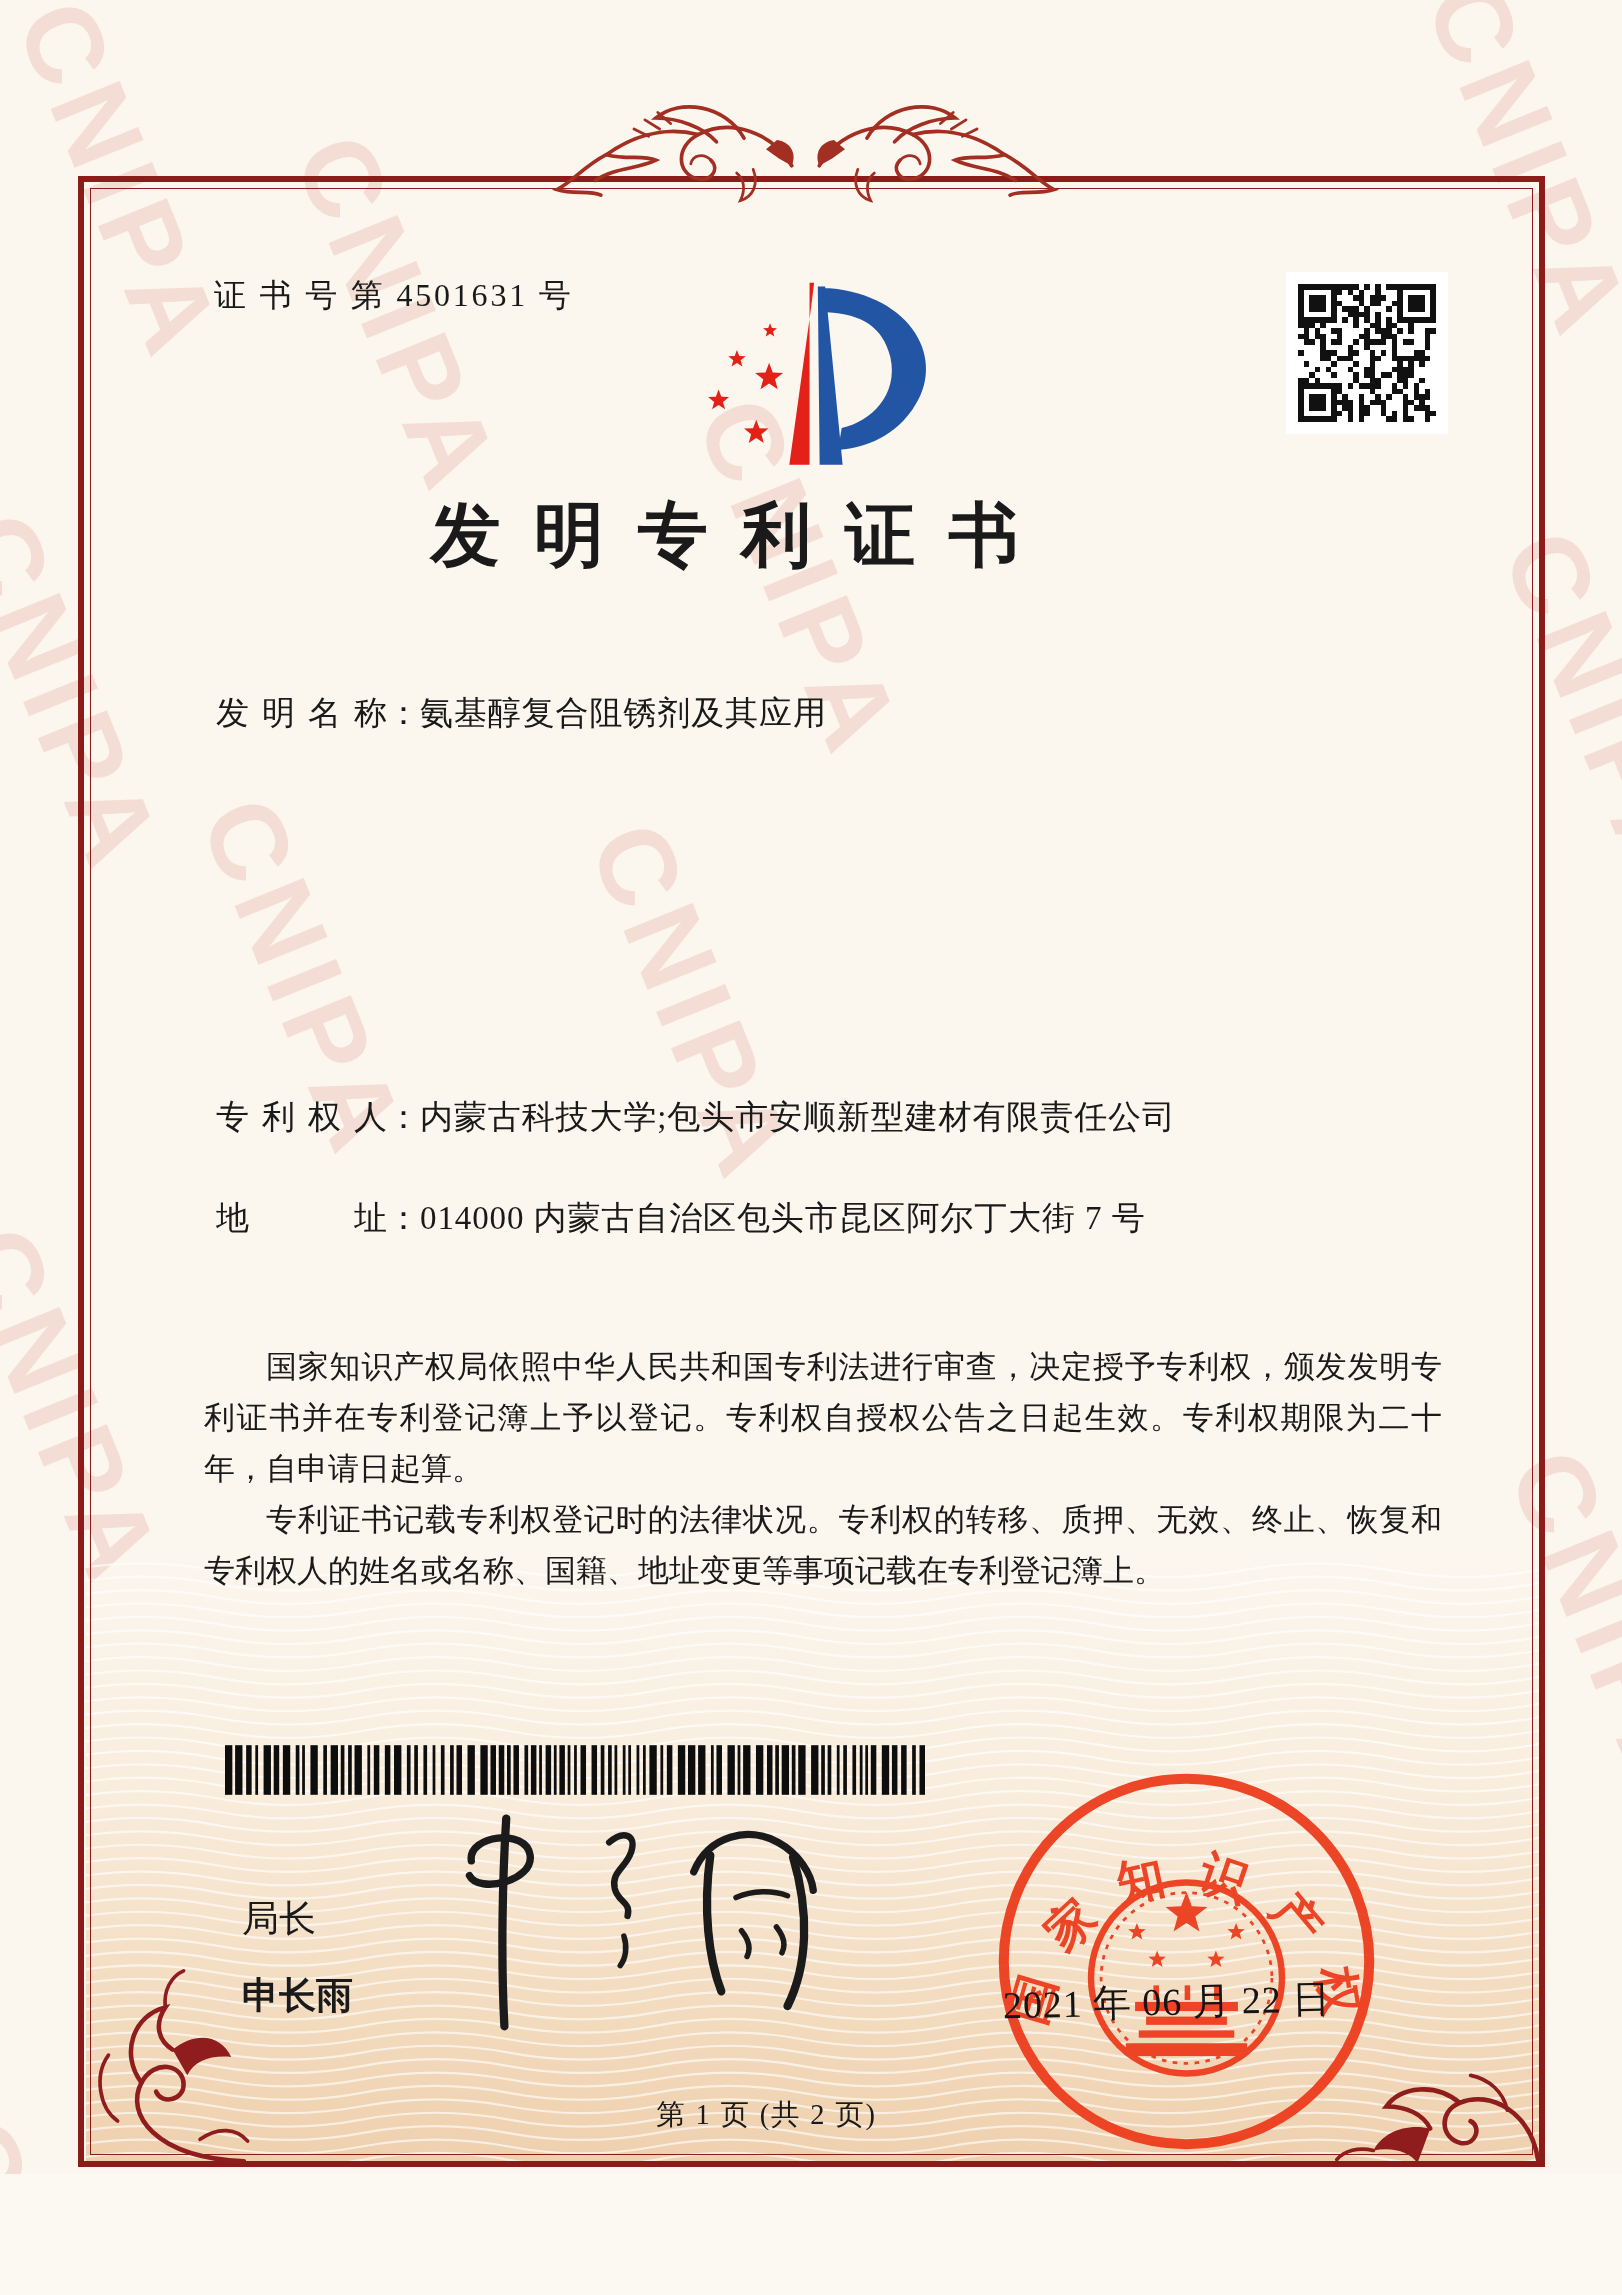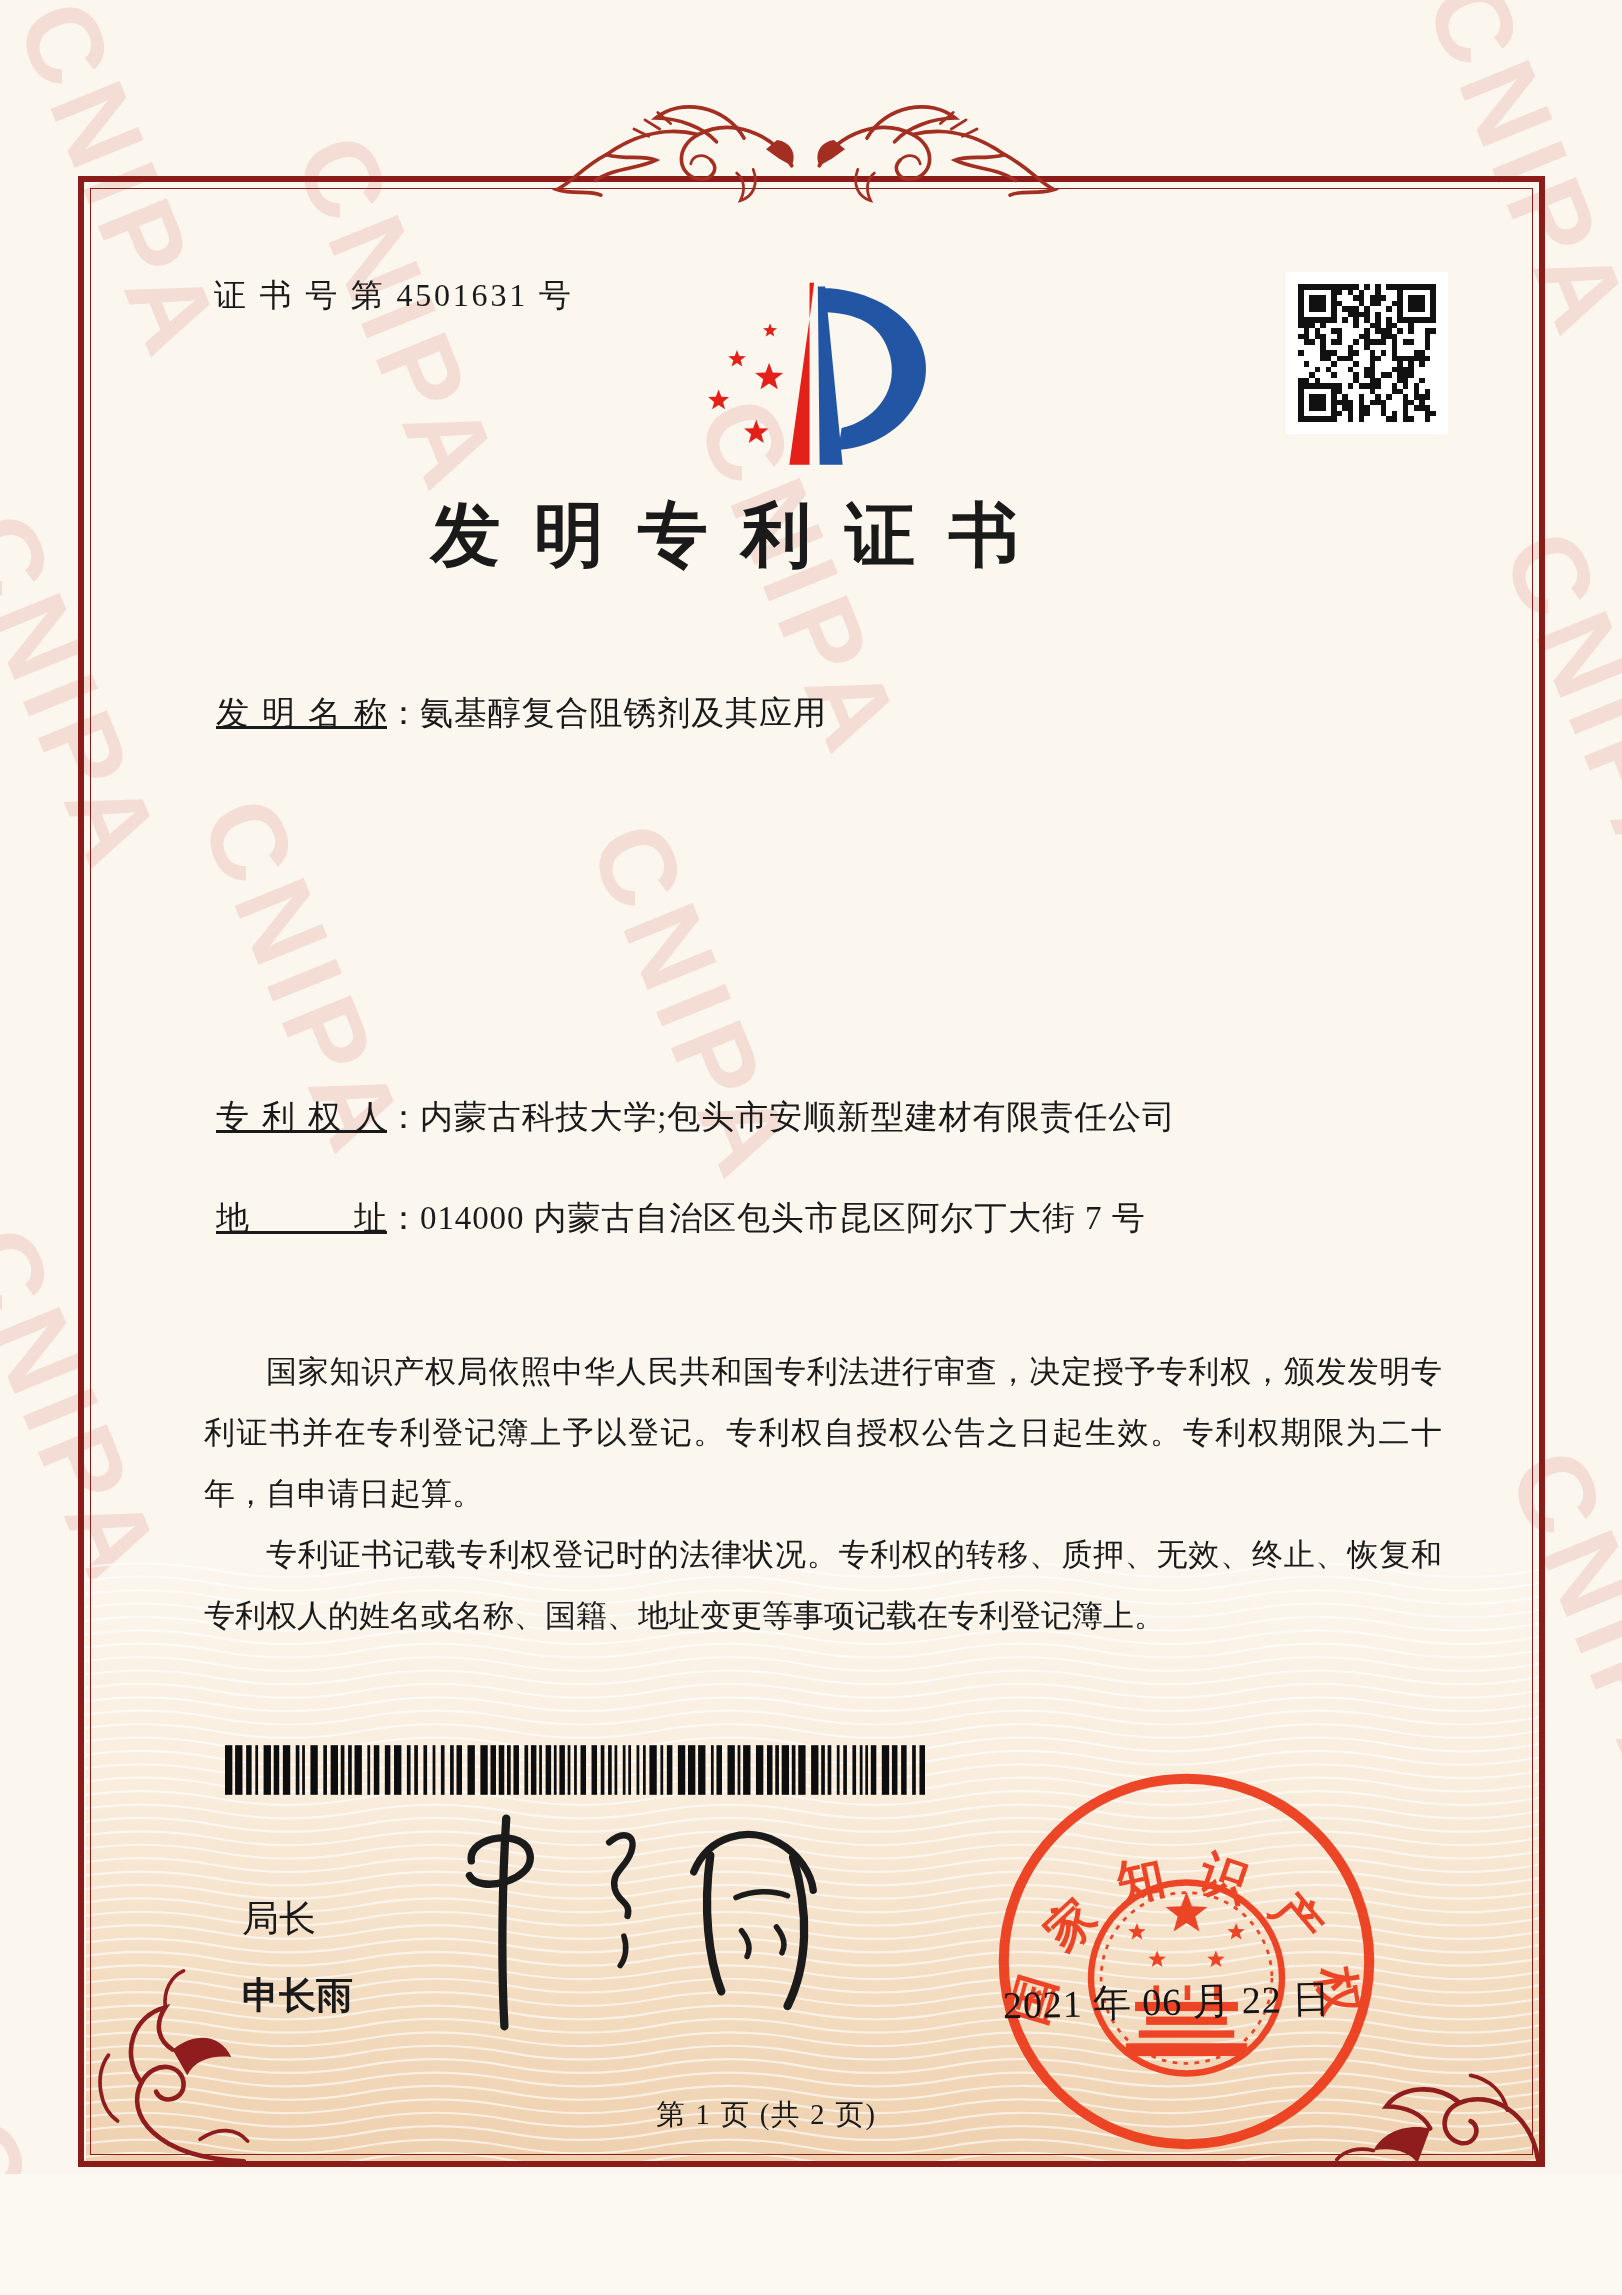--- a/index.html
+++ b/index.html
@@ -20,27 +20,27 @@
   .wave-zone svg{position:absolute;left:0;top:0;}
   
   .cert-no{position:absolute;left:214px;top:274px;font-size:32px;letter-spacing:2.8px;}
   .logo{position:absolute;left:680px;top:246px;width:294px;height:239px;}
   .qr{position:absolute;left:1286px;top:272px;width:162px;height:162px;background:#ffffff;
       display:flex;align-items:center;justify-content:center;}
   .title{position:absolute;left:0;top:489px;width:1449px;text-align:center;font-size:70px;
       font-weight:700;letter-spacing:0.48em;text-indent:0.48em;}
   
   .frow{position:absolute;left:216px;font-size:33px;white-space:nowrap;}
-  .flabel{display:inline-block;width:171px;text-align:justify;text-align-last:justify;vertical-align:bottom;text-decoration:underline;}
+  .flabel{display:inline-block;width:171px;text-align:justify;text-align-last:justify;vertical-align:bottom;}
   .colon{display:inline-block;}
   .fvalue{letter-spacing:0.9px;}
   .fpair2{position:absolute;left:595px;top:0;white-space:nowrap;}
   
   .body-text{position:absolute;left:204px;top:1341px;width:1238px;font-size:31px;
-      line-height:61px;text-align:justify;}
+      line-height:51px;text-align:justify;}
   .body-text p{margin:0;text-indent:2em;}
   
   .barcode{position:absolute;left:225px;top:1745px;width:700px;height:50px;}
   
   .sig-title{position:absolute;left:242px;top:1894px;font-size:37px;
       font-family:"Liberation Sans","DejaVu Sans",sans-serif;font-weight:400;}
   .sig-name{position:absolute;left:242px;top:1971px;font-size:37px;
       font-family:"Liberation Sans","DejaVu Sans",sans-serif;font-weight:600;}
   .sig-script{position:absolute;left:418px;top:1802px;width:432px;height:239px;}
   

